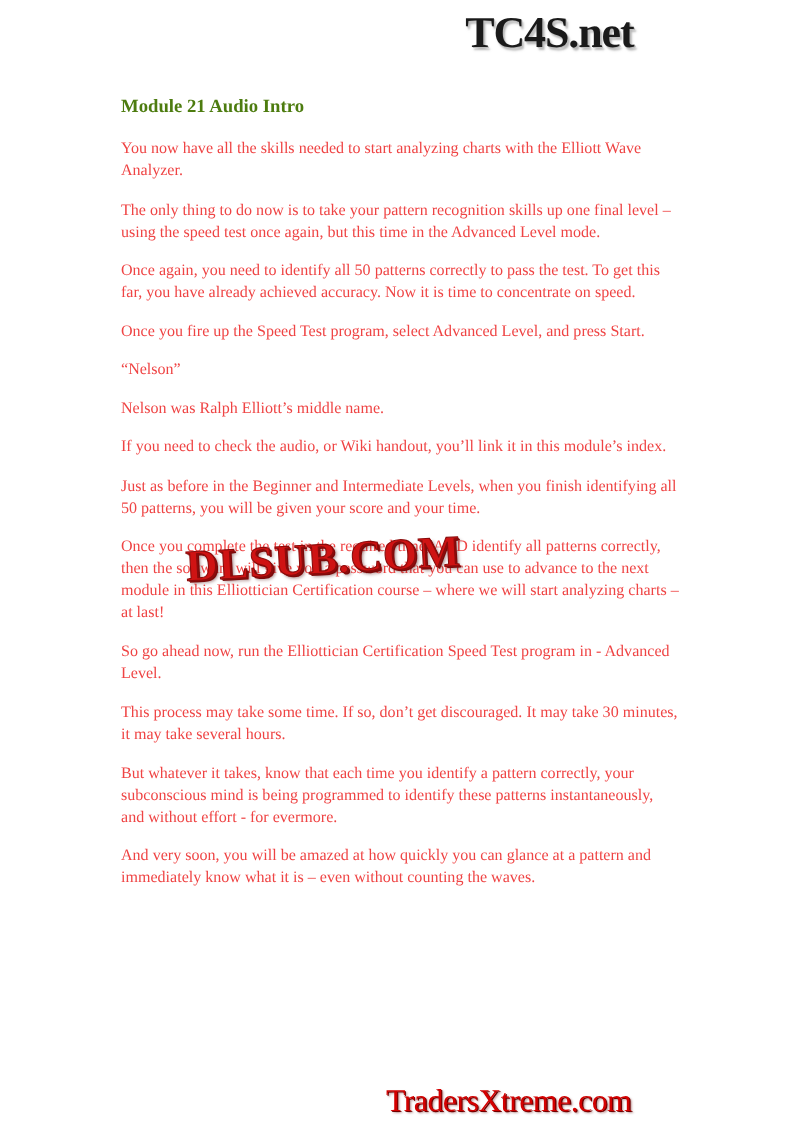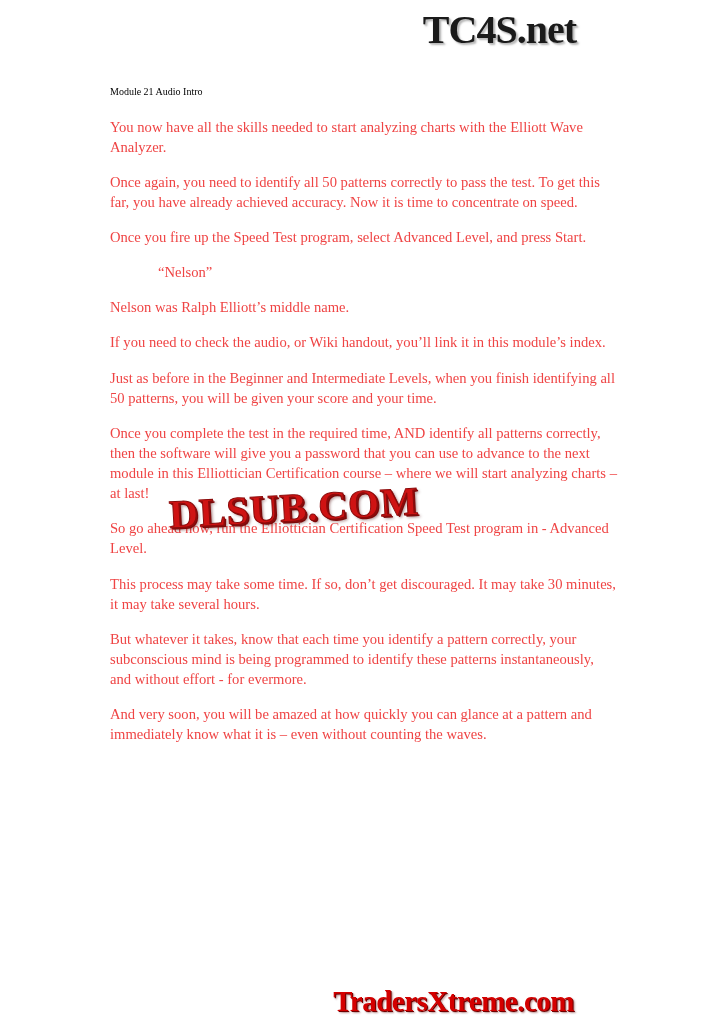--- a/index.html
+++ b/index.html
@@ -35,21 +35,21 @@
     text-shadow: 1px 1px 0 #bdbdbd, 2px 2px 2px rgba(120,120,120,0.55);
     user-select: none;
   }
 
   
   .wm-bottom {
     position: absolute;
     bottom: 6px;
     right: 14px;
     font-family: "Liberation Serif", serif;
-    font-weight: bold;
+    font-weight: normal;
     font-size: 29px;
     color: #d40000;
     letter-spacing: -0.5px;
     text-shadow: 1px 1px 0 #6e0000, 2px 2px 2px rgba(90,0,0,0.45);
     user-select: none;
     text-align: right;
   }
 
   
   .wm-center {
@@ -74,51 +74,51 @@
 
   .content {
     position: absolute;
     left: 110px;
     top: 86px;
     width: 508px;
   }
 
   .doc-title {
     font-family: "Liberation Serif", serif;
-    font-weight: normal;
-    font-size: 10px;
-    color: #000000;
+    font-weight: bold;
+    font-size: 17px;
+    color: #4d7c0f;
     margin: 0 0 18px 0;
     line-height: 1.25;
   }
 
   p.para {
     font-family: "Liberation Serif", serif;
     font-size: 14.6px;
     color: #ef4444;
     line-height: 1.38;
     margin: 0 0 15px 0;
     text-align: left;
   }
 
   p.para.indent {
-    margin-left: 48px;
   }
 </style>
 </head>
 <body>
 
 <div class="page">
 
   <div class="wm-top">TC4S.net</div>
 
   <div class="content">
     <div class="doc-title">Module 21 Audio Intro</div>
 
     <p class="para">You now have all the skills needed to start analyzing charts with the Elliott Wave Analyzer.</p>
+    <p class="para">The only thing to do now is to take your pattern recognition skills up one final level – using the speed test once again, but this time in the Advanced Level mode.</p>
     <p class="para">Once again, you need to identify all 50 patterns correctly to pass the test. To get this far, you have already achieved accuracy. Now it is time to concentrate on speed.</p>
     <p class="para">Once you fire up the Speed Test program, select Advanced Level, and press Start.</p>
     <p class="para indent">“Nelson”</p>
     <p class="para">Nelson was Ralph Elliott’s middle name.</p>
     <p class="para">If you need to check the audio, or Wiki handout, you’ll link it in this module’s index.</p>
     <p class="para">Just as before in the Beginner and Intermediate Levels, when you finish identifying all 50 patterns, you will be given your score and your time.</p>
     <p class="para">Once you complete the test in the required time, AND identify all patterns correctly, then the software will give you a password that you can use to advance to the next module in this Elliottician Certification course – where we will start analyzing charts – at last!</p>
     <p class="para">So go ahead now, run the Elliottician Certification Speed Test program in - Advanced Level.</p>
     <p class="para">This process may take some time. If so, don’t get discouraged. It may take 30 minutes, it may take several hours.</p>
     <p class="para">But whatever it takes, know that each time you identify a pattern correctly, your subconscious mind is being programmed to identify these patterns instantaneously, and without effort - for evermore.</p>

